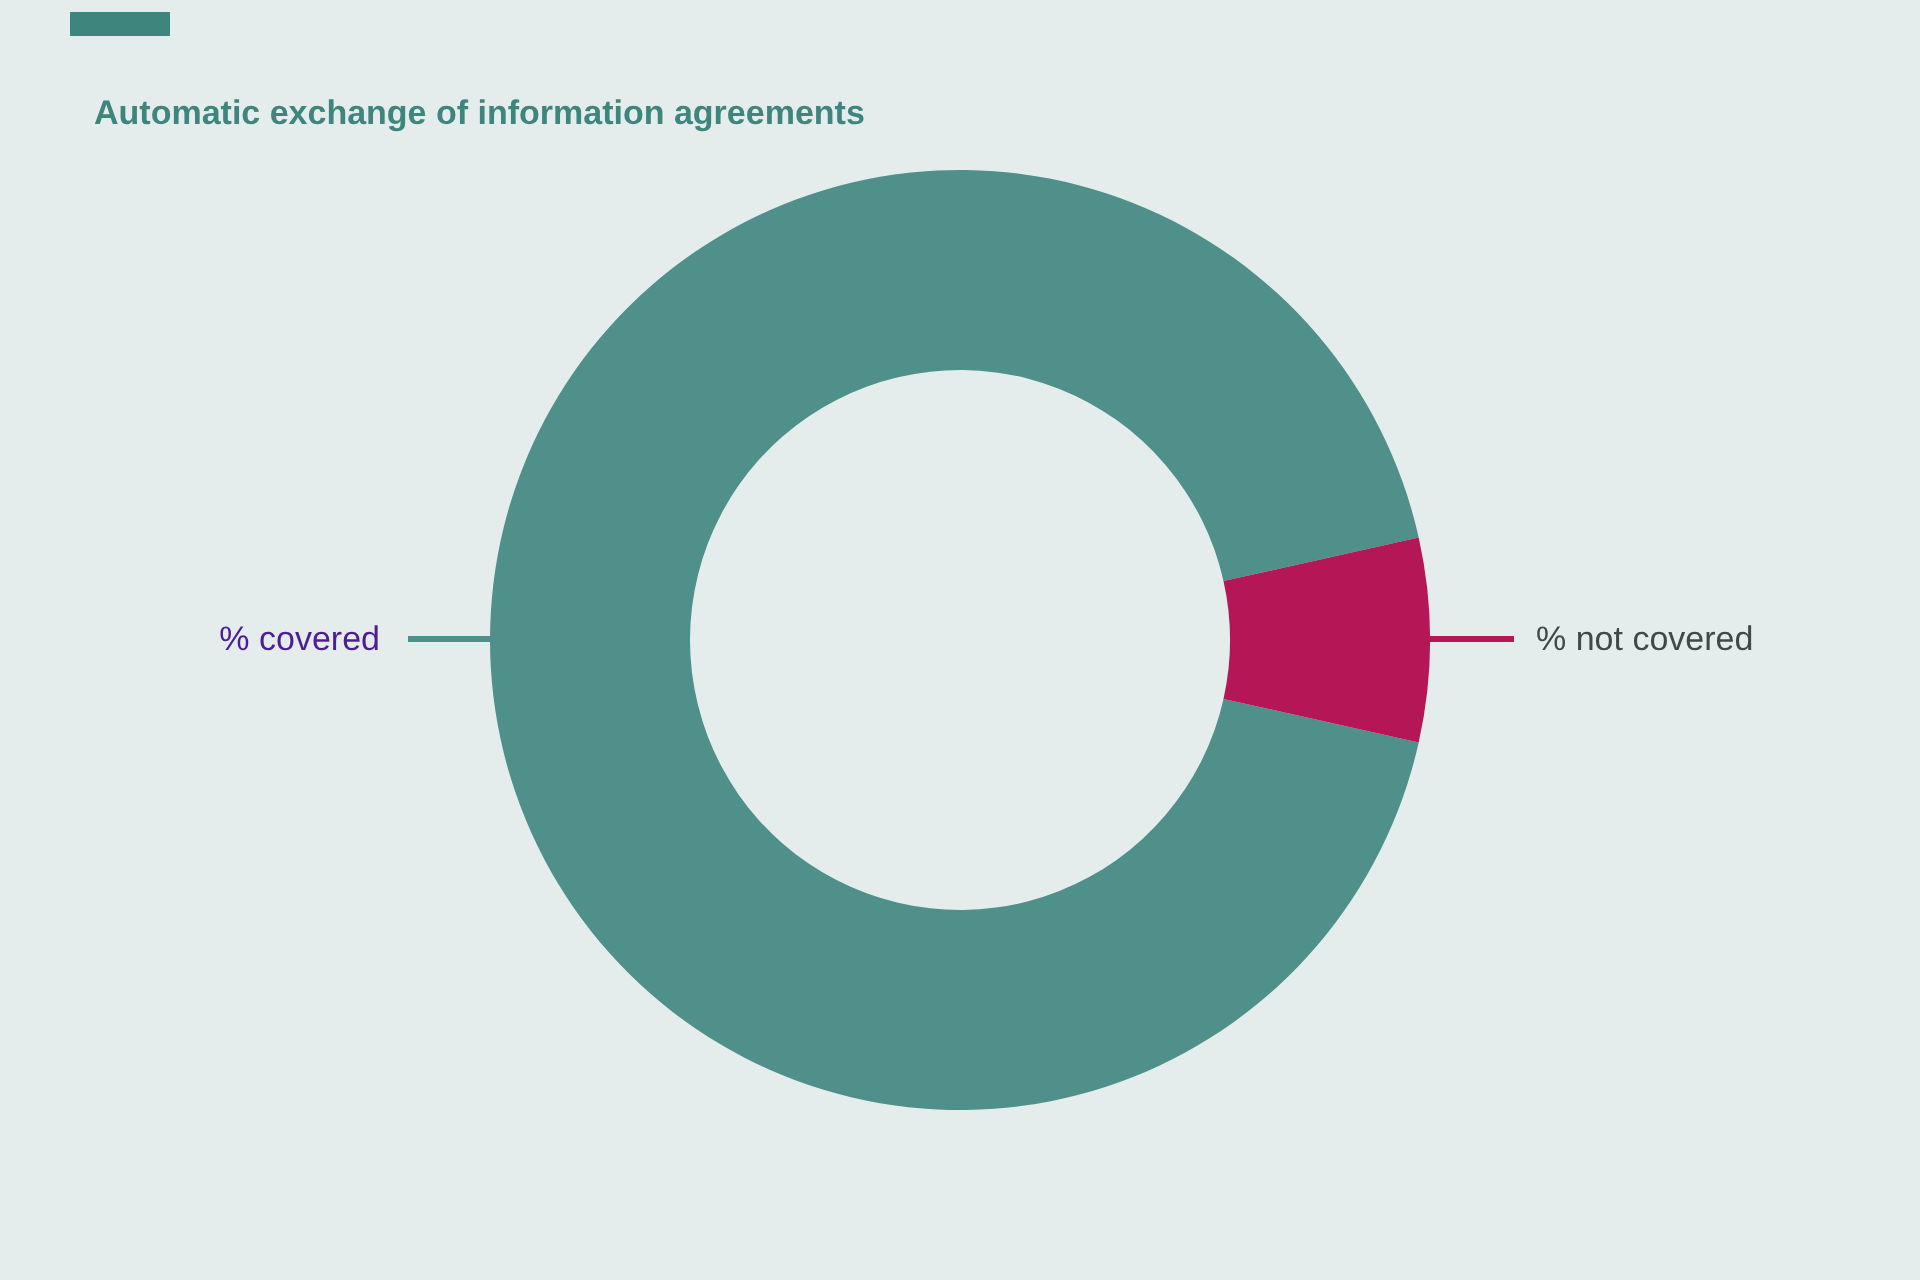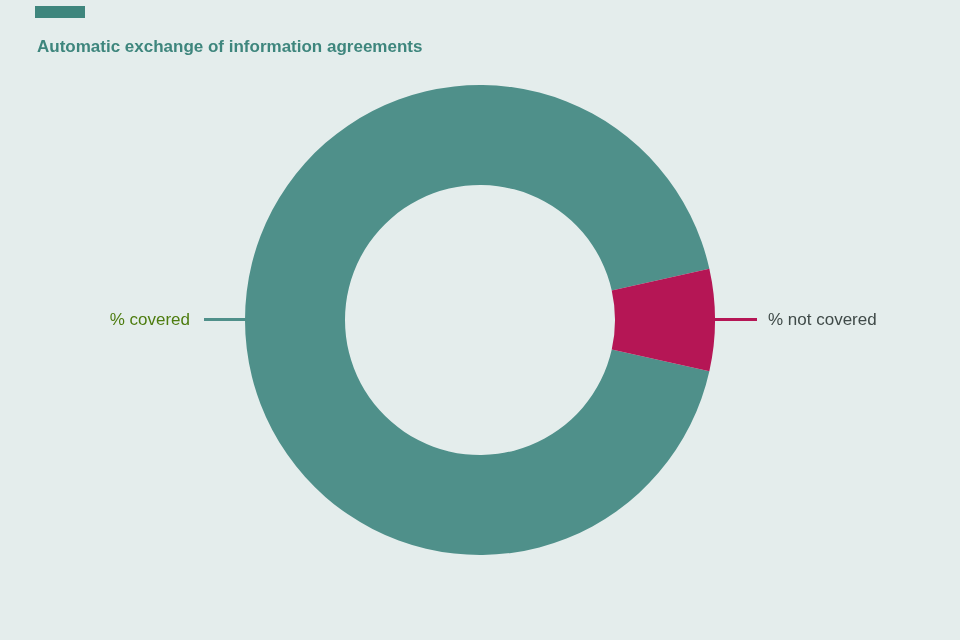--- a/index.html
+++ b/index.html
@@ -6,21 +6,21 @@
   .page{
     position:relative;
     width:960px;height:640px;
     overflow:hidden;
     font-family:"Liberation Sans",sans-serif;
   }
   .brand-bar{
     position:absolute;left:35px;top:6px;width:50px;height:12px;
   }
   .chart-title{
-    position:absolute;left:35px;top:32px;margin:2px;
+    position:absolute;left:35px;top:32px;margin:12px;
     font-size:17px;font-weight:bold;line-height:25px;
   }
   .donut-svg{position:absolute;left:0;top:0;}
   .callout-label{
     position:absolute;top:320px;transform:translateY(-50%);
     font-size:17px;white-space:nowrap;
   }
   .label-left{right:770px;text-align:right;}
   .label-right{left:768px;text-align:left;}
   .leader{position:absolute;top:318px;height:3px;}
@@ -34,19 +34,19 @@
 
   <div class="brand-bar" style="background: rgb(62, 134, 125);"></div>
 
   <h1 class="chart-title" style="color: rgb(62, 134, 125);"><span>Automatic exchange of information agreements</span><br></h1>
 
   <svg class="donut-svg" width="960" height="640" viewBox="0 0 960 640">
       <path d="M 709.3404390556057 371.26366172818746 A 235 235 0 1 1 709.3404390556057 268.73633827181254 L 611.7487628617309 290.55066241146676 A 135 135 0 1 0 611.7487628617309 349.44933758853324 Z" fill="#4f908a"></path>
       <path d="M 709.3404390556057 268.73633827181254 A 235 235 0 0 1 709.3404390556057 371.26366172818757 L 611.7487628617309 349.4493375885333 A 135 135 0 0 0 611.7487628617309 290.55066241146676 Z" fill="#b51655"></path>
     </svg>
 
-  <span class="callout-label label-left" style="color: #4d7c0f;">% covered</span>
+  <span class="callout-label label-left" style="color: #4c1d95;">% covered</span>
   <span class="leader leader-left" style="background: rgb(79, 144, 138);"></span>
 
   <span class="callout-label label-right" style="color: rgb(63, 74, 72);">% not covered</span>
   <span class="leader leader-right" style="background: rgb(181, 22, 85);"></span>
 
 </div>
 
 </body></html>

